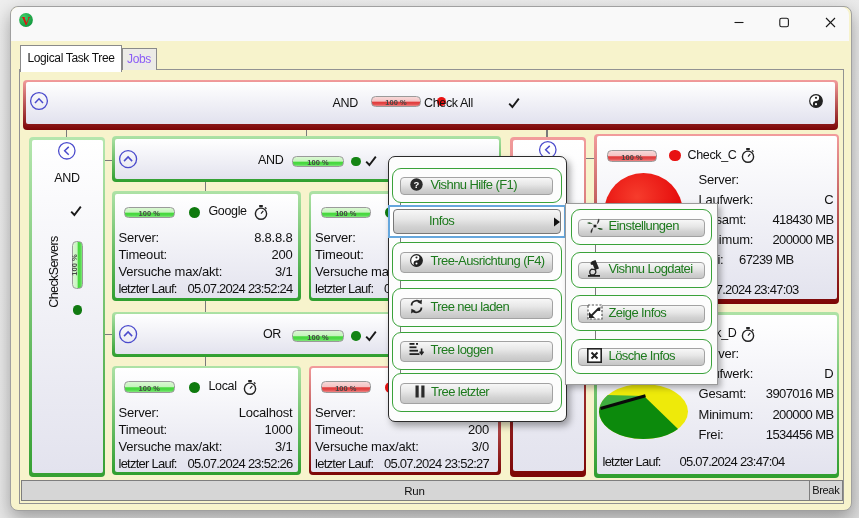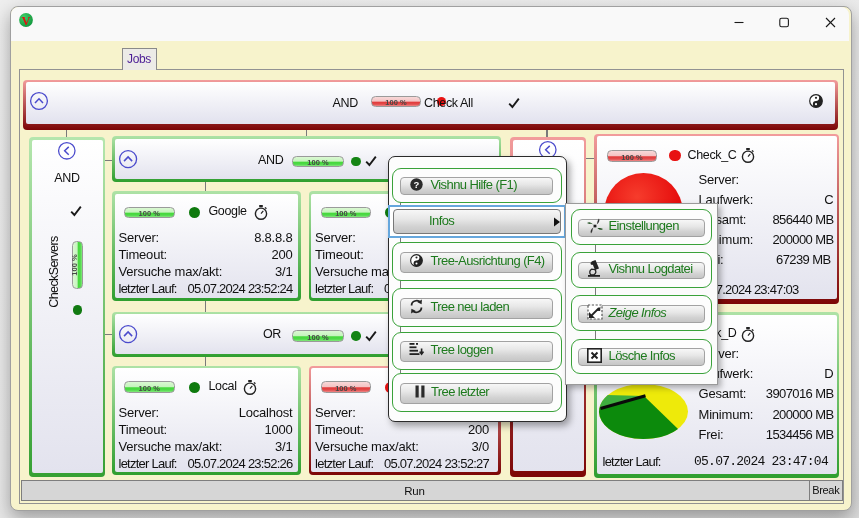--- a/index.html
+++ b/index.html
@@ -52,21 +52,22 @@
 
 <svg class="abs" style="left:730px;top:14px" width="110" height="17" viewBox="0 0 110 17">
  <line x1="4.5" y1="8.5" x2="13.5" y2="8.5" stroke="#1a1a1a" stroke-width="1.1"></line>
  <rect x="49.8" y="4.2" width="8.6" height="8.6" rx="1.8" fill="none" stroke="#1a1a1a" stroke-width="1.1"></rect>
  <line x1="96" y1="4" x2="105" y2="13" stroke="#1a1a1a" stroke-width="1.1"></line>
  <line x1="105" y1="4" x2="96" y2="13" stroke="#1a1a1a" stroke-width="1.1"></line>
 </svg>
 
 <div class="abs" style="left:19px;top:69px;width:823px;height:433px;border:1.5px solid #929292;"></div>
 
-<div class="abs" style="left:121.5px;top:48px;width:33px;height:21px;background:#ecebe7;border:1px solid #8a8a8a;border-bottom:none;font-size:12px;letter-spacing:-0.35px;text-align:center;line-height:21px;color:#4c1d95;">Jobs</div>
+<div class="abs" style="left:121.5px;top:48px;width:33px;height:21px;background:#ecebe7;border:1px solid #8a8a8a;border-bottom:none;font-size:12px;letter-spacing:-0.35px;text-align:center;line-height:21px;color:#8b5cf6;">Jobs</div>
+<div class="abs" style="left:20px;top:44.5px;width:100px;height:26px;background:#ffffff;border:1px solid #8a8a8a;border-bottom:none;font-size:12px;letter-spacing:-0.35px;text-align:center;line-height:24px;color:#111;">Logical Task Tree</div>
 
 <div class="abs" style="left:20.5px;top:480px;width:820px;height:18.5px;background:#d6d6d6;border:1px solid #7e7e7e;"></div>
 <div class="abs" style="left:20.5px;top:484.5px;width:788px;text-align:center;font-size:11.5px;letter-spacing:-0.2px;color:#111;">Run</div>
 <div class="abs" style="left:808.5px;top:480px;width:32.5px;height:18.5px;background:#d6d6d6;border:1px solid #7e7e7e;font-size:11px;letter-spacing:-0.3px;text-align:center;line-height:18.5px;color:#111;">Break</div>
 
 <div class="abs conn" style="left:66px;top:129px;width:1.4px;height:9px;"></div>
 <div class="abs conn" style="left:305.8px;top:129px;width:1.4px;height:8px;"></div>
 <div class="abs conn" style="left:546.3px;top:129px;width:1.4px;height:9px;"></div>
 <div class="abs conn" style="left:204.6px;top:182px;width:1.4px;height:10px;"></div>
 <div class="abs conn" style="left:204.6px;top:301px;width:1.4px;height:11px;"></div>
@@ -245,25 +246,25 @@
  <circle cx="7" cy="9.7" r="5.6" fill="none" stroke="#222" stroke-width="1.4"></circle>
  <rect x="5.2" y="1" width="3.6" height="2.2" fill="#222"></rect>
  <line x1="7" y1="9.7" x2="9.3" y2="6.9" stroke="#222" stroke-width="1.2"></line>
  <line x1="11" y1="3.4" x2="12.4" y2="4.8" stroke="#222" stroke-width="1.3"></line>
 </svg>
 <div class="abs dot" style="left:604px;top:173px;width:79px;height:79px;background:radial-gradient(circle at 42% 30%,#f63c2c,#e60d0d 60%);"></div>
 <div class="abs t13" style="left:698.5px;top:173.1px;">Server:</div>
 <div class="abs t13" style="left:698.5px;top:193px;">Laufwerk:</div>
     <div class="abs t13 rv" style="left:737px;top:193px;width:96.5px;">C</div>
 <div class="abs t13" style="left:698.5px;top:212.9px;">Gesamt:</div>
-    <div class="abs t13 rv mb" style="left:737px;top:212.9px;width:96.5px;">856440 MB</div>
+    <div class="abs t13 rv mb" style="left:737px;top:212.9px;width:96.5px;">418430 MB</div>
 <div class="abs t13" style="left:698.5px;top:232.8px;">Minimum:</div>
     <div class="abs t13 rv mb" style="left:737px;top:232.8px;width:96.5px;">200000 MB</div>
 <div class="abs t13" style="left:698.5px;top:252.7px;">Frei:</div>
-    <div class="abs t13 rv mb" style="left:734px;top:252.7px;width:96.5px;">67239 MB</div>
+    <div class="abs t13 rv mb" style="left:697px;top:252.7px;width:96.5px;">67239 MB</div>
 <div class="abs t13 lz" style="left:602.5px;top:282.6px;">letzter Lauf:</div>
     <div class="abs t13 rv dt" style="left:682px;top:282.6px;width:116.5px;">05.07.2024 23:47:03</div>
 
 <div class="abs gb" style="left:594px;top:312px;width:245px;height:165.5px;">
       <div class="in"></div>
     </div>
 <div class="abs pb pbg" style="left:607px;top:328.7px;width:48px;height:9.8px;">
       <div class="pbt">100 %</div>
     </div>
 <div class="abs dot" style="left:669.4px;top:328.4px;width:11.2px;height:11.2px;background:#0e7a0e;"></div>
@@ -283,21 +284,21 @@
 <div class="abs t13" style="left:698.5px;top:346.7px;">Server:</div>
 <div class="abs t13" style="left:698.5px;top:367px;">Laufwerk:</div>
     <div class="abs t13 rv" style="left:737px;top:367px;width:96.5px;">D</div>
 <div class="abs t13" style="left:698.5px;top:387.3px;">Gesamt:</div>
     <div class="abs t13 rv mb" style="left:737px;top:387.3px;width:96.5px;">3907016 MB</div>
 <div class="abs t13" style="left:698.5px;top:407.6px;">Minimum:</div>
     <div class="abs t13 rv mb" style="left:737px;top:407.6px;width:96.5px;">200000 MB</div>
 <div class="abs t13" style="left:698.5px;top:427.9px;">Frei:</div>
     <div class="abs t13 rv mb" style="left:737px;top:427.9px;width:96.5px;">1534456 MB</div>
 <div class="abs t13 lz" style="left:602.5px;top:454.6px;">letzter Lauf:</div>
-    <div class="abs t13 rv dt" style="left:694px;top:454.6px;width:116.5px;font-family:Liberation Mono, monospace;">05.07.2024 23:47:04</div>
+    <div class="abs t13 rv dt" style="left:668px;top:454.6px;width:116.5px;">05.07.2024 23:47:04</div>
 
 <div class="abs" id="menu"></div>
 <div class="abs conn" style="left:400.2px;top:201.3px;width:1px;height:3.4px;"></div>
 <div class="abs conn" style="left:400.2px;top:238.3px;width:1px;height:3.9px;"></div>
 <div class="abs conn" style="left:400.2px;top:279px;width:1px;height:9.2px;"></div>
 <div class="abs conn" style="left:400.2px;top:325px;width:1px;height:6.8px;"></div>
 <div class="abs conn" style="left:400.2px;top:368.5px;width:1px;height:4.7px;"></div>
 <div class="abs mi" style="left:391.5px;top:167.5px;width:168.5px;height:33.8px;">
       <div class="pill"></div>
     </div>
@@ -381,21 +382,21 @@
 <div class="mtx" style="left:608.5px;top:262.2px;">Vishnu Logdatei</div>
 <div class="abs mi" style="left:571.3px;top:295.4px;width:139px;height:33.8px;">
       <div class="pill" style="left:6px;right:6px;"></div>
     </div>
 <svg class="abs" style="left:587px;top:304px" width="16" height="16" viewBox="0 0 16 16">
  <rect x="1" y="1" width="14" height="14" fill="#fff" stroke="#555" stroke-width="1.2" stroke-dasharray="2.2 1.6"></rect>
  <path d="M2,14 L8,14 L2,8 Z" fill="#222"></path>
  <line x1="4" y1="12" x2="12" y2="4" stroke="#222" stroke-width="1.8"></line>
  <path d="M13.5,2.5 L13.2,7 L9,6.8 Z" fill="#222"></path>
 </svg>
-<div class="mtx" style="left:608.5px;top:305.5px;font-style:italic;">Zeige Infos</div>
+<div class="mtx" style="left:608.5px;top:305.5px;">Zeige Infos</div>
 <div class="abs mi" style="left:571.3px;top:338.6px;width:139px;height:33.8px;">
       <div class="pill" style="left:6px;right:6px;"></div>
     </div>
 <svg class="abs" style="left:587px;top:348px" width="15" height="15" viewBox="0 0 15 15">
  <rect x="0.8" y="0.8" width="13.4" height="13.4" fill="#fff" stroke="#222" stroke-width="1.6"></rect>
  <path d="M4.5,4.5 L10.5,10.5 M10.5,4.5 L4.5,10.5" stroke="#222" stroke-width="2"></path>
 </svg>
 <div class="mtx" style="left:608.5px;top:348.7px;">Lösche Infos</div>
 </div>
 </body></html>

